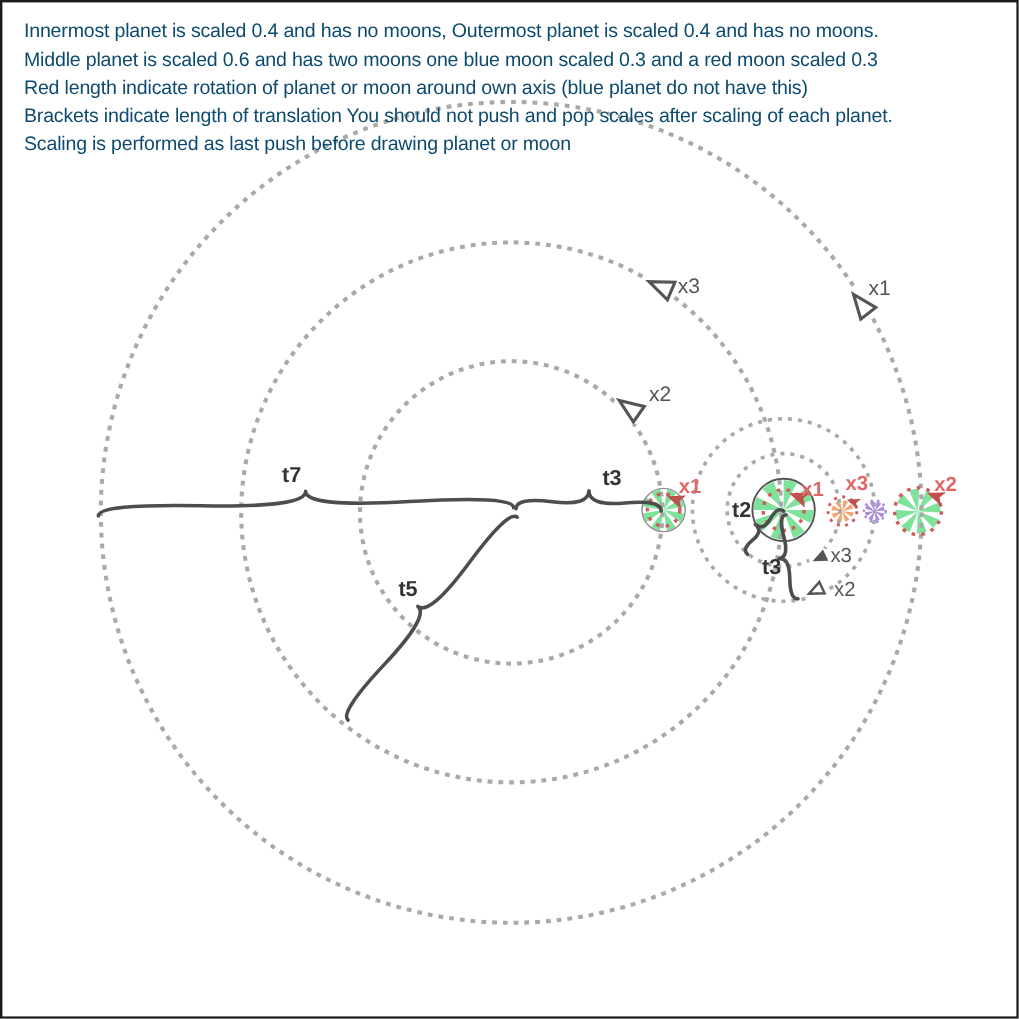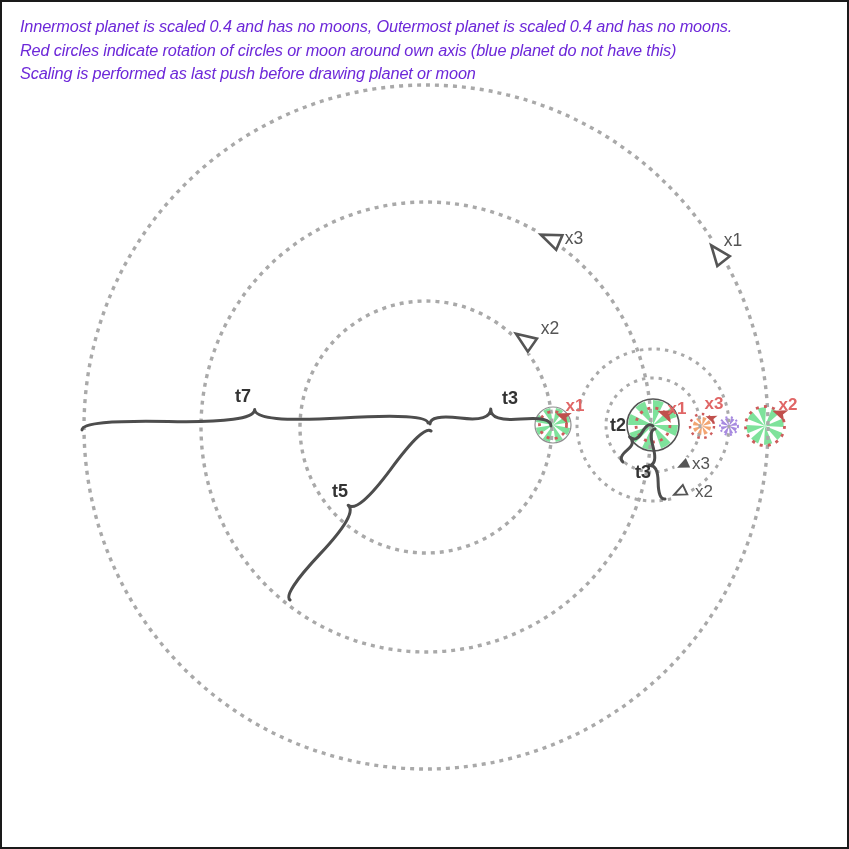--- a/index.html
+++ b/index.html
@@ -10,25 +10,24 @@
     border:2px solid #1a1a1a;
     background:#fff;
     overflow:hidden;
     font-family:"Liberation Sans", sans-serif;
   }
   #instructions{
     position:absolute;
     left:18px;top:13px;
     font-size:16.3px;
     line-height:23.6px;
-    color:#6d28d9;
+    color:#0c4a6e;
     letter-spacing:-0.15px;
     white-space:nowrap;
     z-index:3;
-    font-style:italic;
   }
   #diagram{position:absolute;left:0;top:0;z-index:1;}
   text{font-family:"Liberation Sans", sans-serif;}
 </style>
 </head>
 <body>
 
 <div id="page">
   <svg id="diagram" width="849" height="849" viewBox="0 0 849 849">
       <g>
@@ -127,16 +126,18 @@
       <text x="508" y="396" font-size="18" fill="#333333" text-anchor="middle" dominant-baseline="central" font-weight="bold">t3</text>
       <path d="M 429 429 Q 421.6286521639843 422.84994056285086 388.8357681093229 467.1499603752339 T 346.21442027330727 503.24990093808475 M 288 598 Q 280.6286521639843 591.8499405628509 318.3357681093229 551.649960375234 T 346.21442027330727 503.24990093808475" fill="none" stroke="#4d4d4d" stroke-width="3" stroke-linecap="round"></path>
       <text x="338" y="489" font-size="18" fill="#333333" text-anchor="middle" dominant-baseline="central" font-weight="bold">t5</text>
       <path d="M 651 424 Q 645.9297395546573 419.77478296221443 640.1198263697715 430.1831886414763 T 627.5495659244289 434.95797160369074 M 621 460 Q 615.9297395546573 455.77478296221443 625.1198263697715 448.1831886414763 T 627.5495659244289 434.95797160369074" fill="none" stroke="#4d4d4d" stroke-width="3" stroke-linecap="round"></path>
       <text x="616" y="423" font-size="18" fill="#333333" text-anchor="middle" dominant-baseline="central" font-weight="bold">t2</text>
       <path d="M 653 427 Q 646.4663333418363 427.93338095116627 651.1442222278909 445.1222539674442 T 647.1105555697271 463.5556349186104 M 663 497 Q 656.4663333418363 497.93338095116627 656.1442222278909 480.1222539674442 T 647.1105555697271 463.5556349186104" fill="none" stroke="#4d4d4d" stroke-width="3" stroke-linecap="round"></path>
       <text x="641" y="470" font-size="18" fill="#333333" text-anchor="middle" dominant-baseline="central" font-weight="bold">t3</text>
     </svg>
   <div id="instructions">
     <div>Innermost planet is scaled 0.4 and has no moons, Outermost planet is scaled 0.4 and has no moons.</div>
-    <div>Red circles indicate rotation of circles or moon around own axis (blue planet do not have this)</div>
+    <div>Middle planet is scaled 0.6 and has two moons one blue moon scaled 0.3 and a red moon scaled 0.3</div>
+    <div>Red length indicate rotation of planet or moon around own axis (blue planet do not have this)</div>
+    <div>Brackets indicate length of translation You should not push and pop scales after scaling of each planet.</div>
     <div>Scaling is performed as last push before drawing planet or moon</div>
   </div>
 </div>
 
 </body></html>

